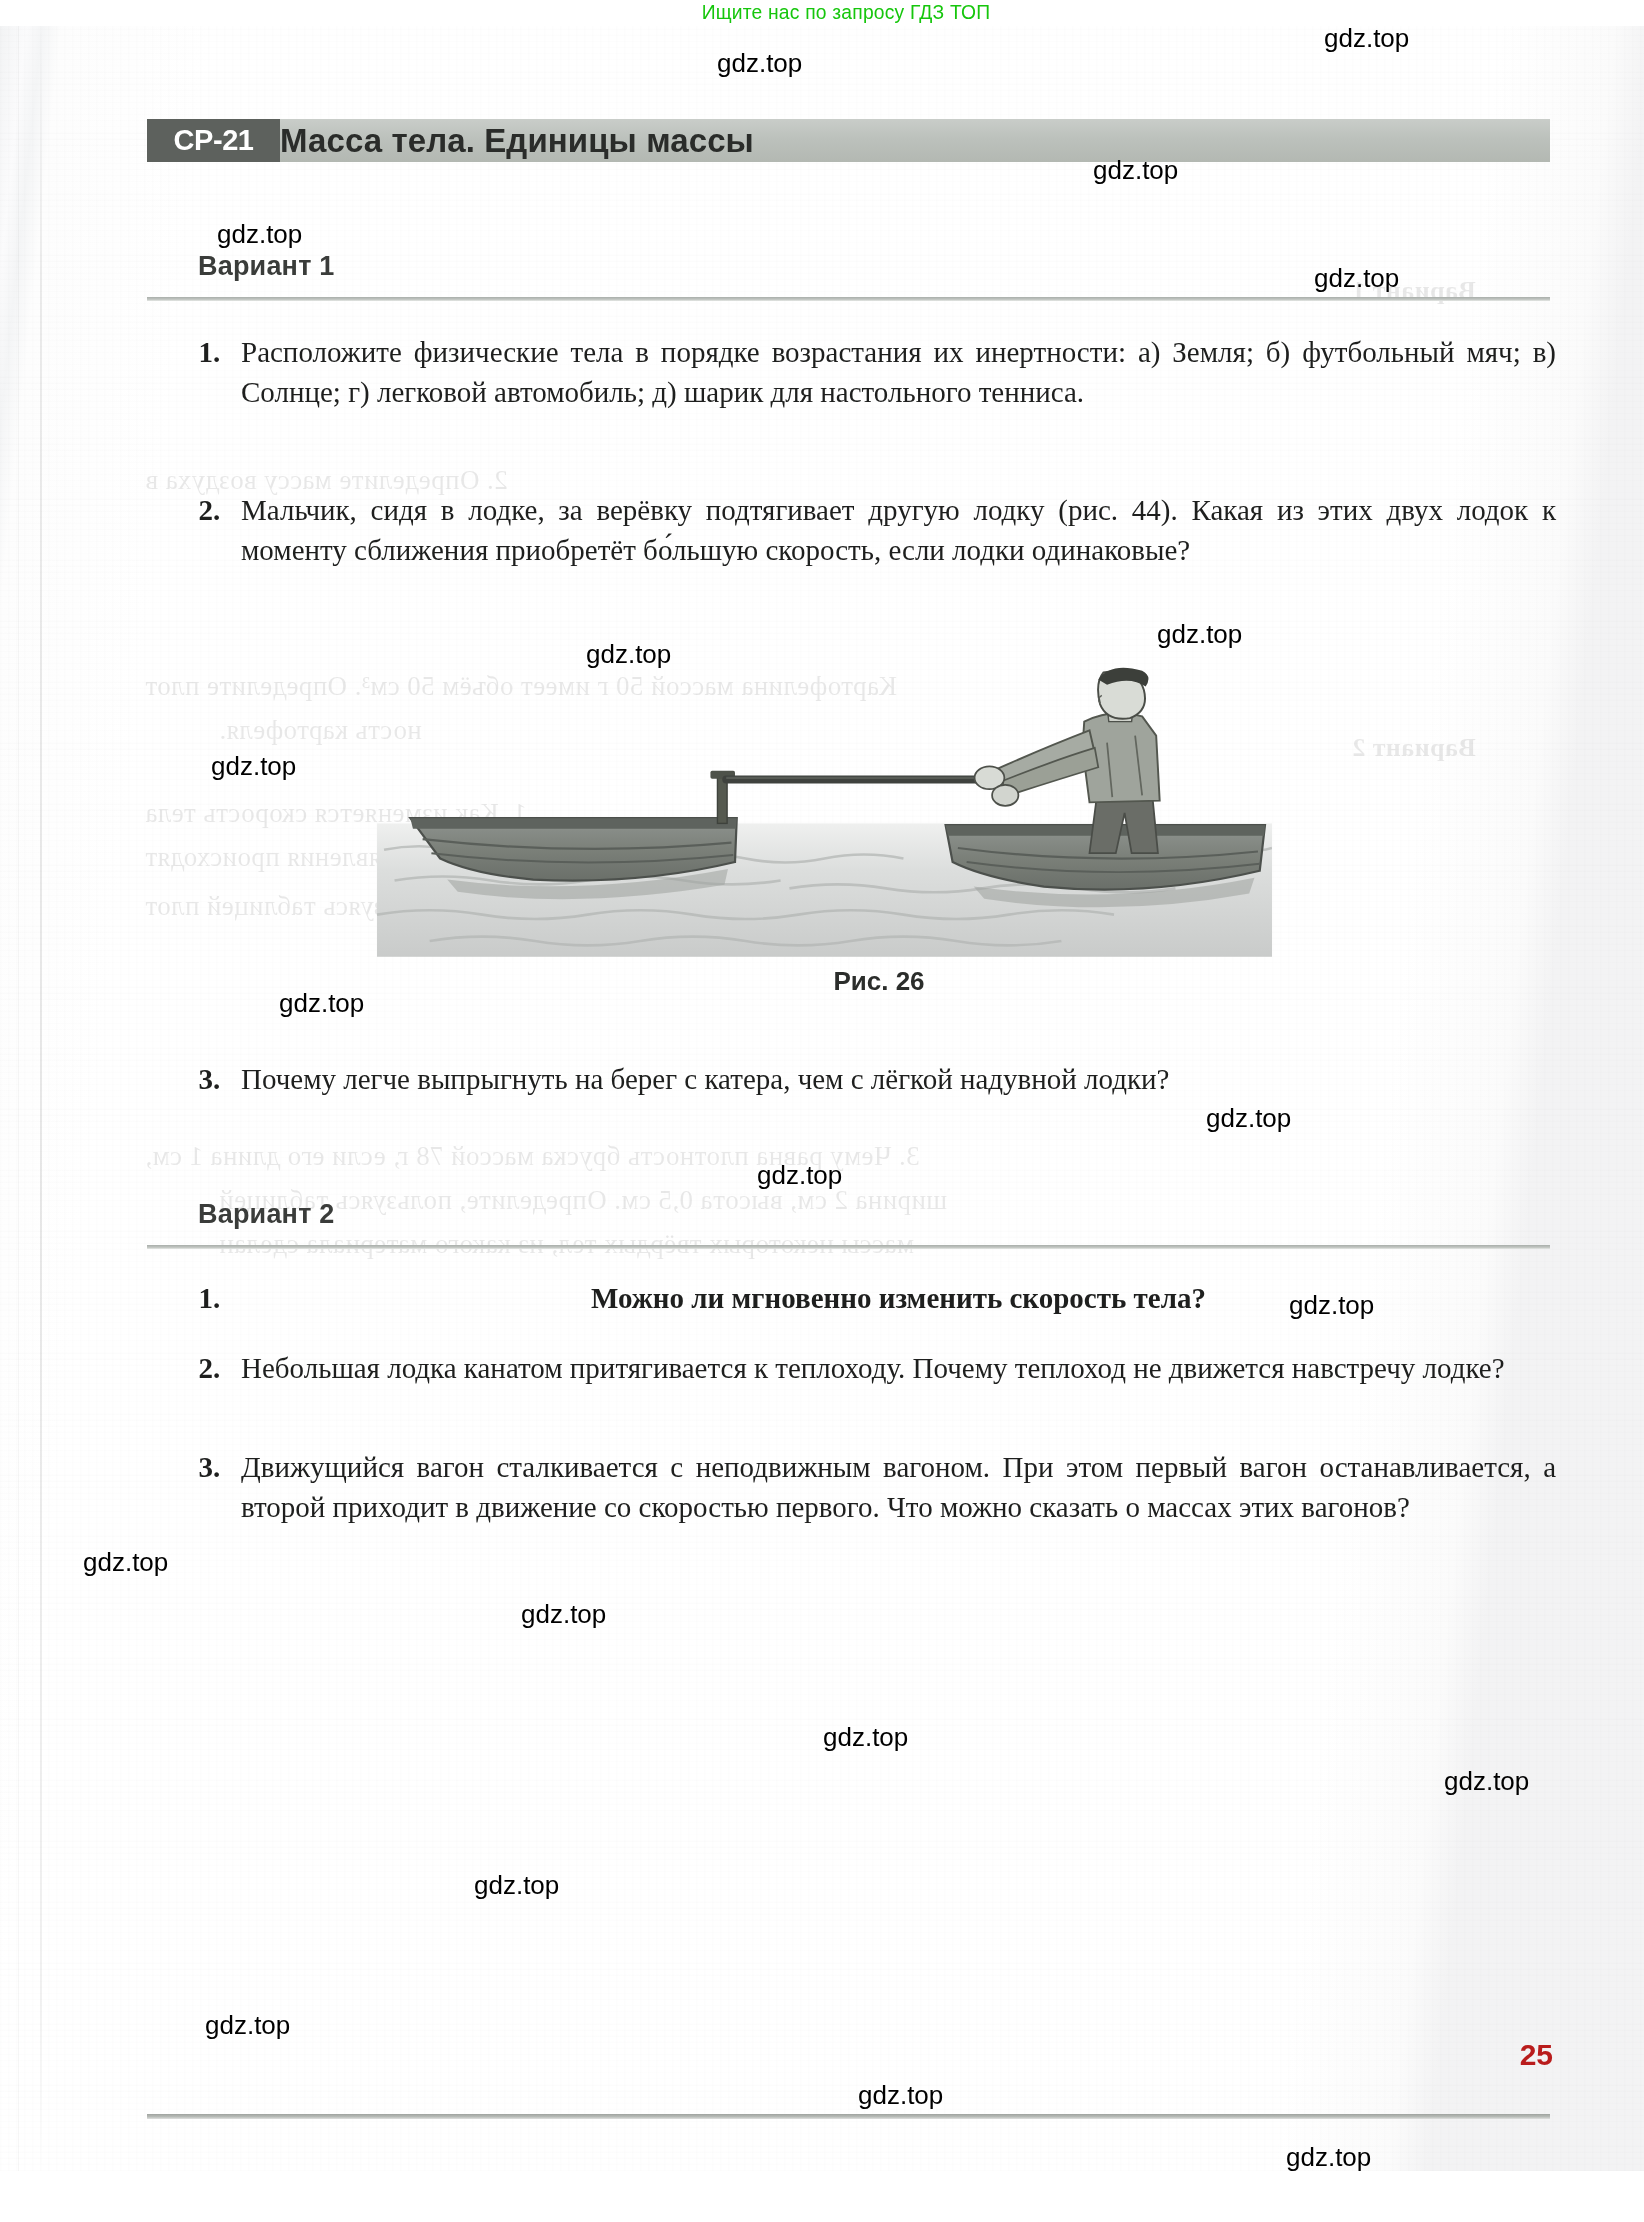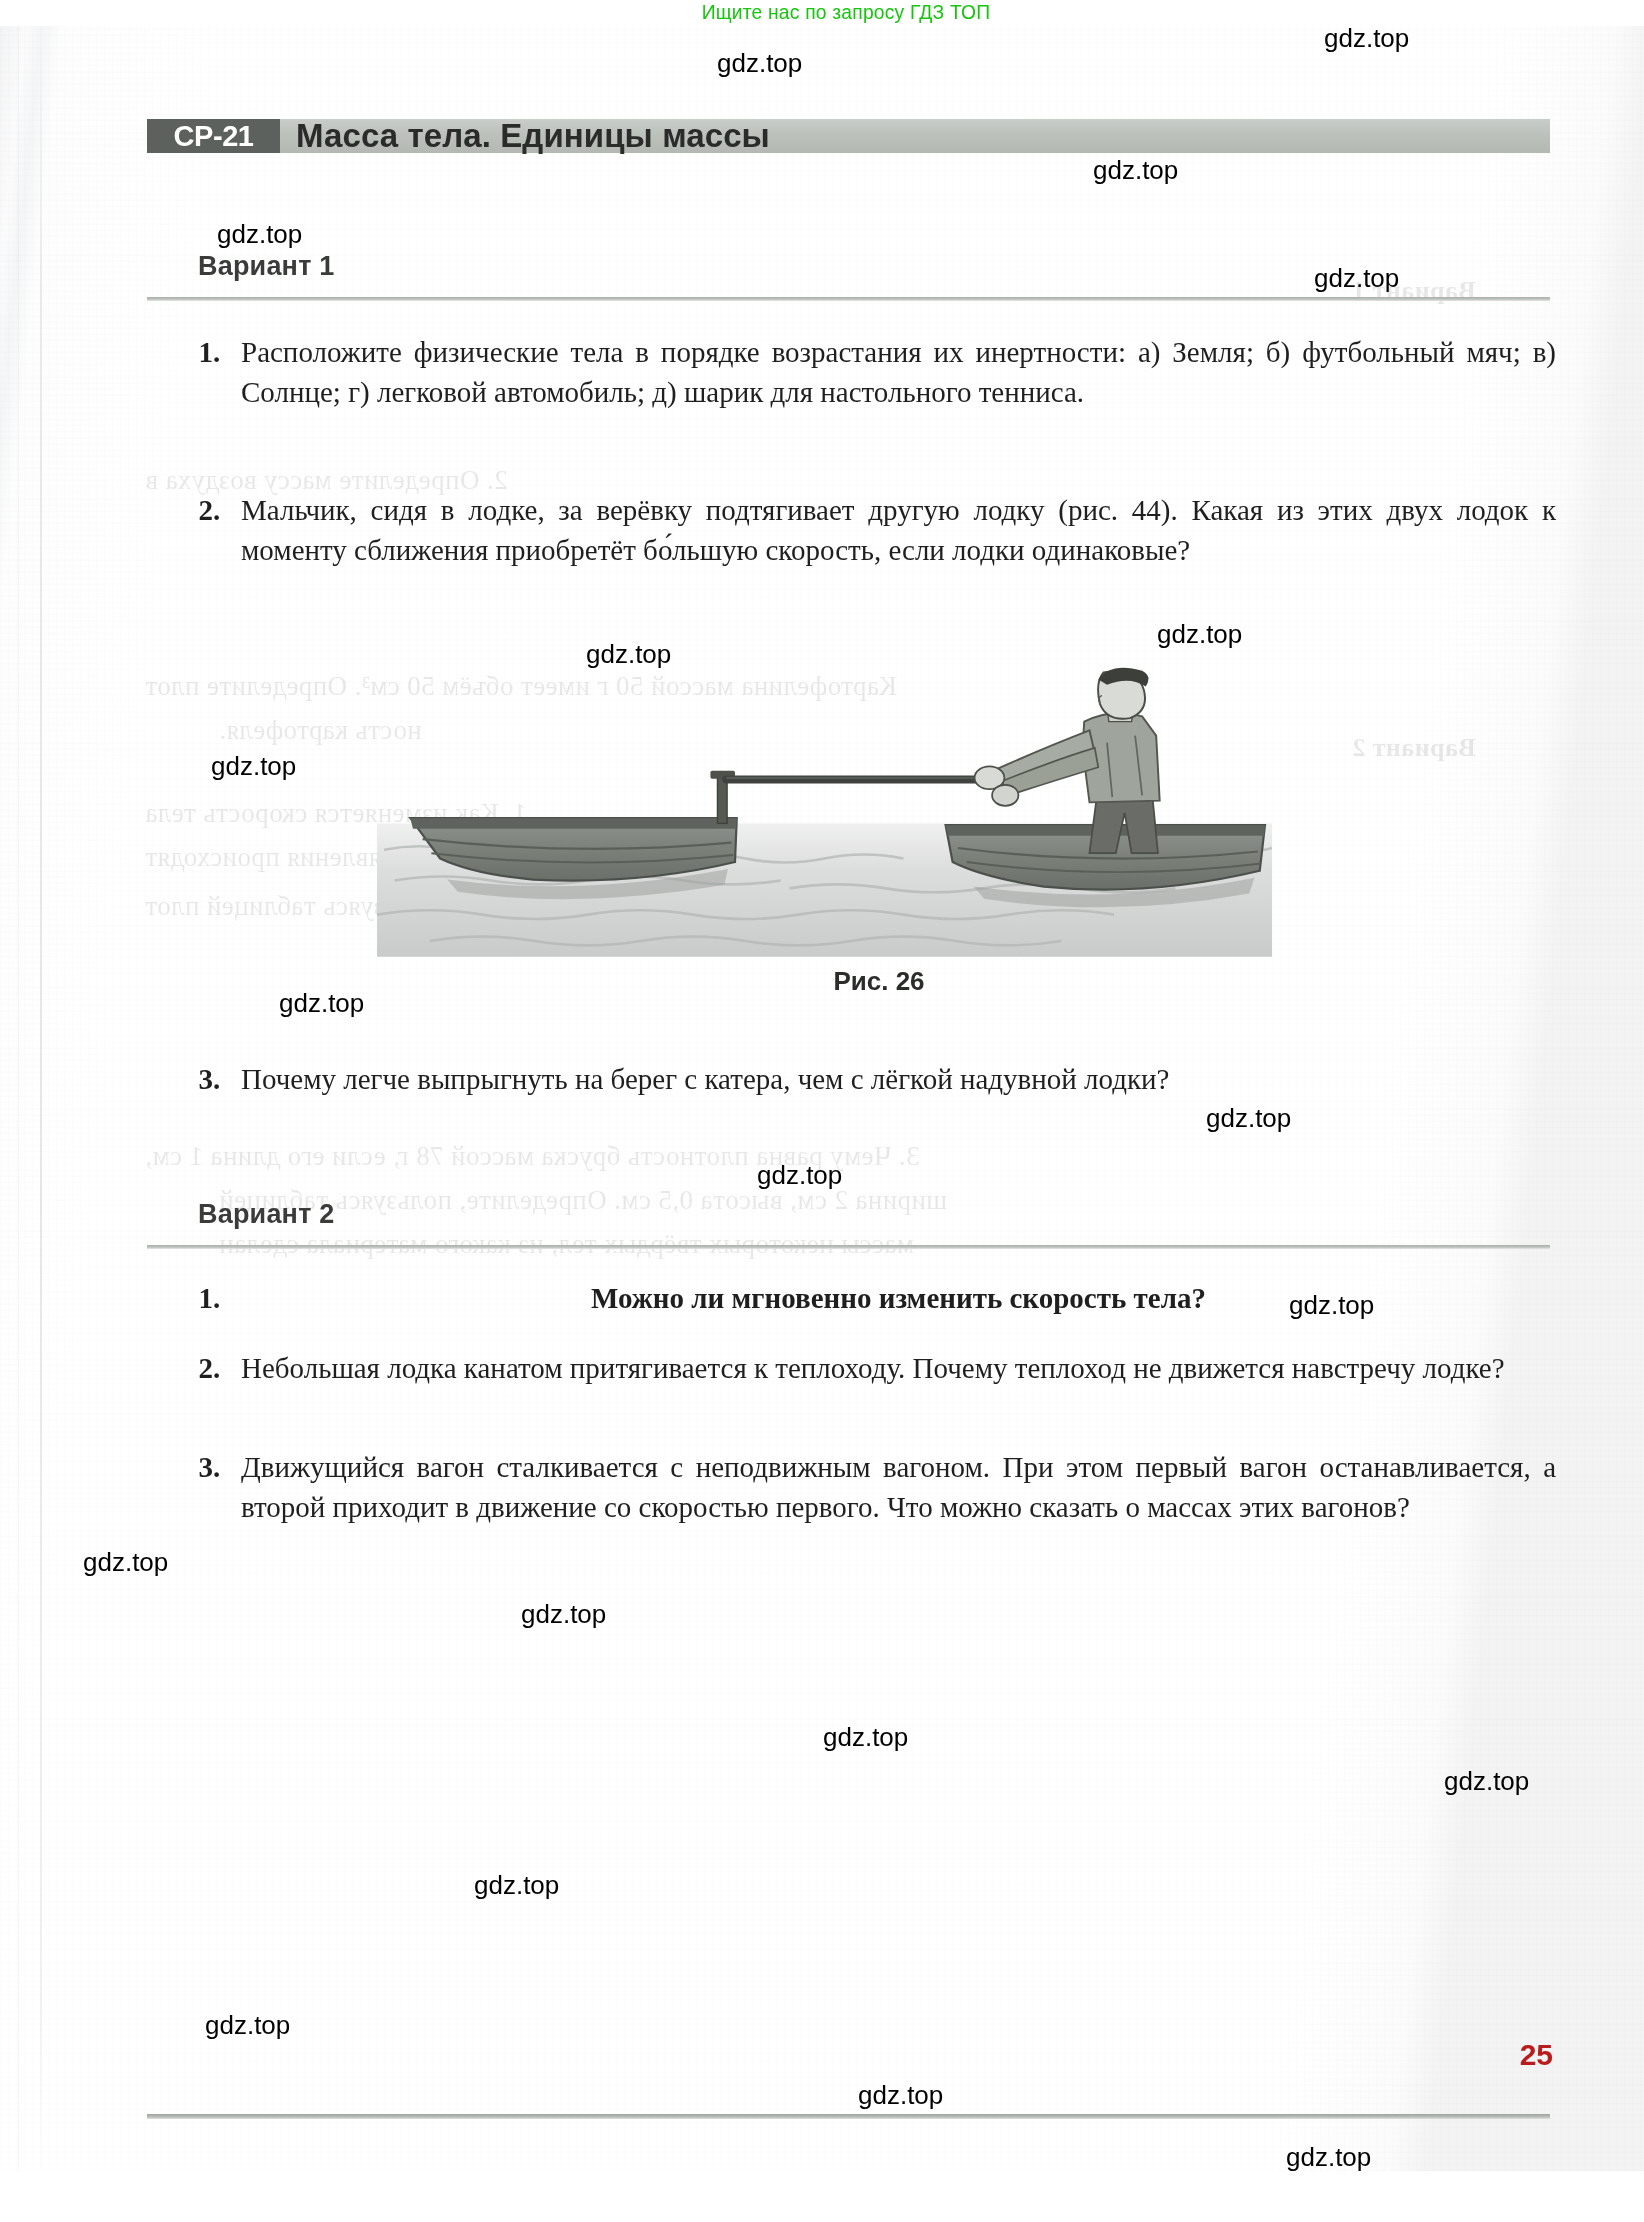--- a/index.html
+++ b/index.html
@@ -98,21 +98,21 @@
     position: absolute;
     top: 0; left: 0;
     width: 1644px; height: 2145px;
     z-index: 10;
   }
 
   
   .title-band {
     position: absolute;
     left: 147px; top: 119px;
-    width: 1403px; height: 34px;
+    width: 1403px; height: 43px;
     background: linear-gradient(180deg, #c9cdc9 0%, #bcc1bc 45%, #b3b8b2 100%);
     display: flex;
     align-items: stretch;
   }
   .title-badge {
     width: 133px;
     background: #5d615d;
     display: flex;
     align-items: center;
     justify-content: center;
@@ -120,21 +120,21 @@
     font-family: "Liberation Sans", sans-serif;
     font-weight: bold;
     font-size: 29px;
     letter-spacing: -0.4px;
     transform: skewX(0deg);
   }
   .title-text {
     flex: 1;
     display: flex;
     align-items: center;
-    padding-left: 16px;
+    padding-left: 0;
     font-family: "Liberation Sans", sans-serif;
     font-weight: bold;
     font-size: 33px;
     color: #2a2c2a;
     letter-spacing: 0.1px;
   }
 
   
   .variant-head {
     position: absolute;

